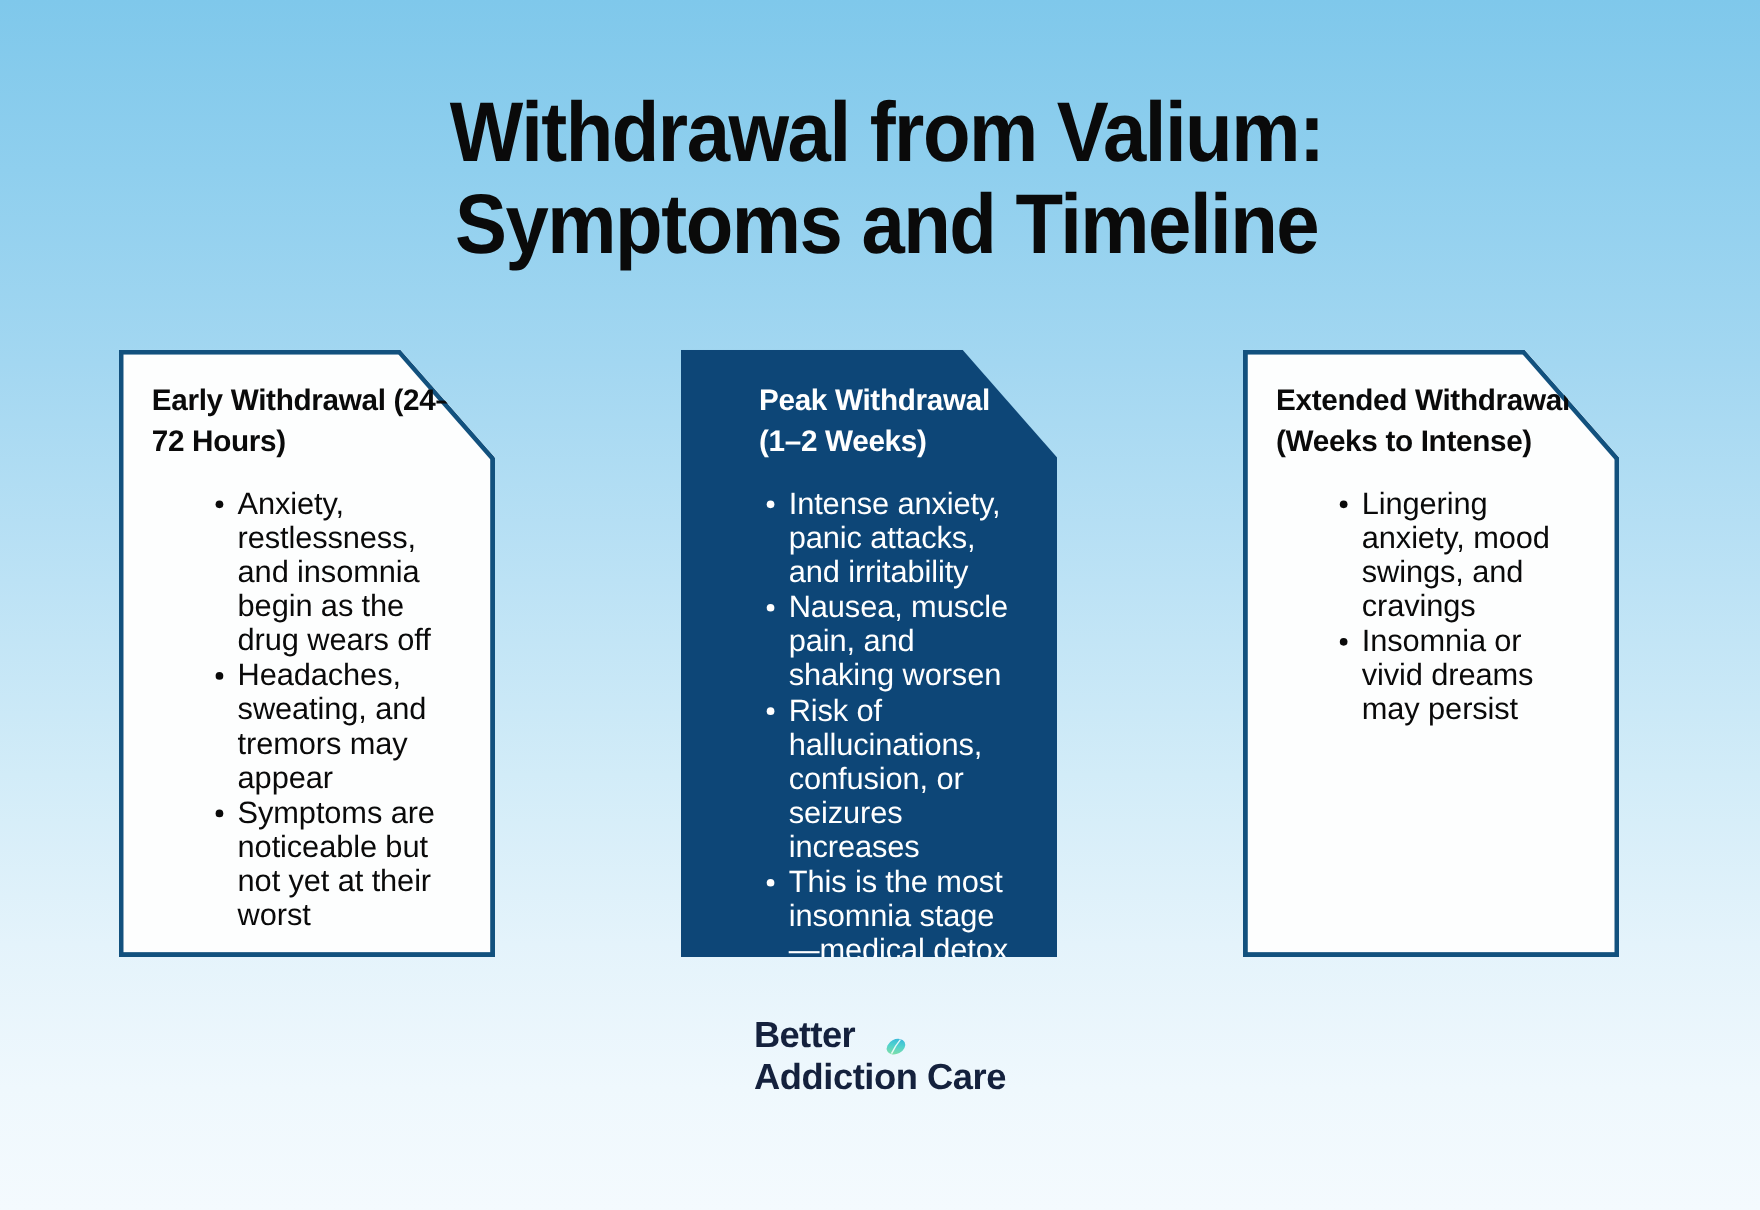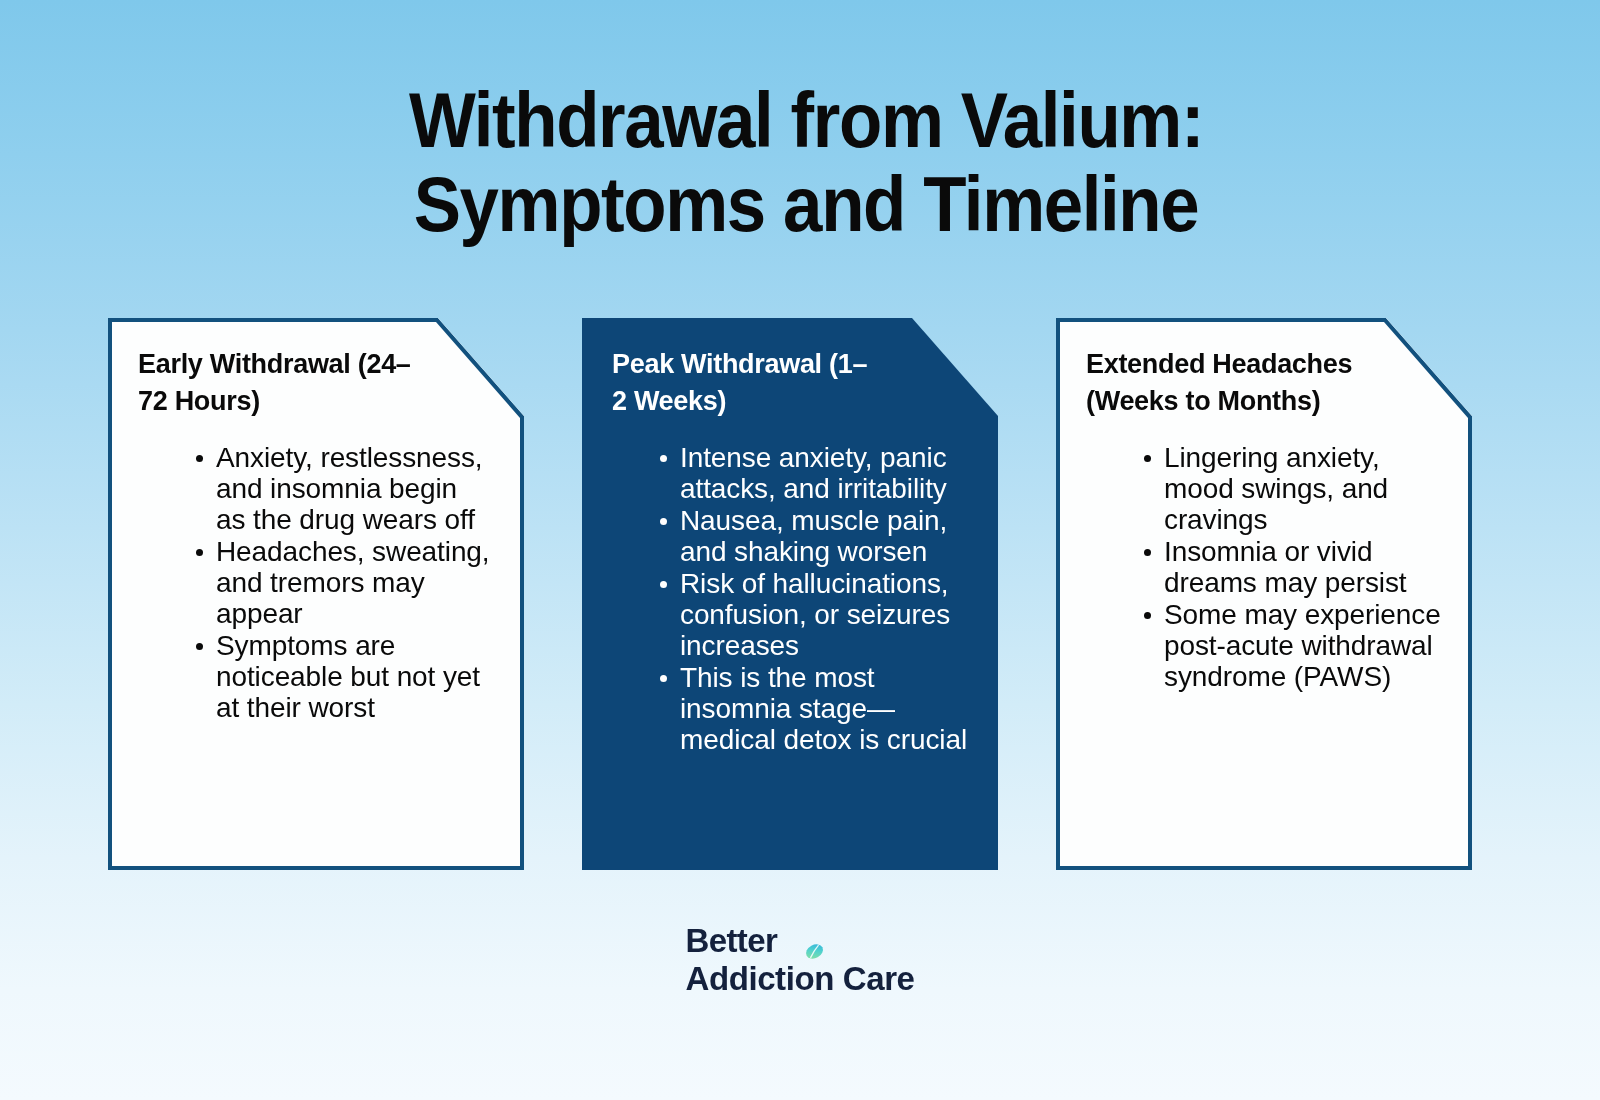--- a/index.html
+++ b/index.html
@@ -45,21 +45,21 @@
     top:318px;
     left:108px;
     width:1364px;
     height:552px;
     display:flex;
     justify-content:space-between;
   }
 
   .card {
     position:relative;
-    width:416px;
+    width:342px;
     height:552px;
     padding:28px 30px 0 30px;
     display:flex;
     flex-direction:column;
   }
 
   
   .card.light {
     background:#FDFEFE;
     color:#0A0A0A;
@@ -95,21 +95,21 @@
   .card.dark > * { position:relative; z-index:2; }
 
   .card-heading {
     font-weight:700;
     font-size:27px;
     line-height:37px;
     letter-spacing:-0.3px;
     max-width:300px;
     margin-bottom:22px;
   }
-  .card.mid .card-heading { max-width:265px; }
+  .card.mid .card-heading { max-width:265px;margin-left:41px; }
   .card.c3 .card-heading { max-width:312px; }
 
   .bullets {
     list-style:none;
     padding:0;
     margin:0;
   }
   .bullets li {
     position:relative;
     padding-left:26px;
@@ -184,25 +184,24 @@
     <ul class="bullets">
       <li>Intense anxiety, panic attacks, and irritability</li>
       <li>Nausea, muscle pain, and shaking worsen</li>
       <li>Risk of hallucinations, confusion, or seizures increases</li>
       <li>This is the most insomnia stage—medical detox is crucial</li>
     </ul>
 
   </div>
 
   <div class="card light c3">
-    <div class="card-heading">Extended Headaches (Weeks to Months)</div>
+    <div class="card-heading">Extended Withdrawal (Weeks to Intense)</div>
     <ul class="bullets">
       <li>Lingering anxiety, mood swings, and cravings</li>
       <li>Insomnia or vivid dreams may persist</li>
-      <li>Some may experience post-acute withdrawal syndrome (PAWS)</li>
     </ul>
 
   </div>
 
 </div>
 
 <div class="logo">
   <div class="logo-inner">
     <div class="logo-line1">Better</div>
     <svg class="leaf" viewBox="0 0 20 16" aria-hidden="true">

